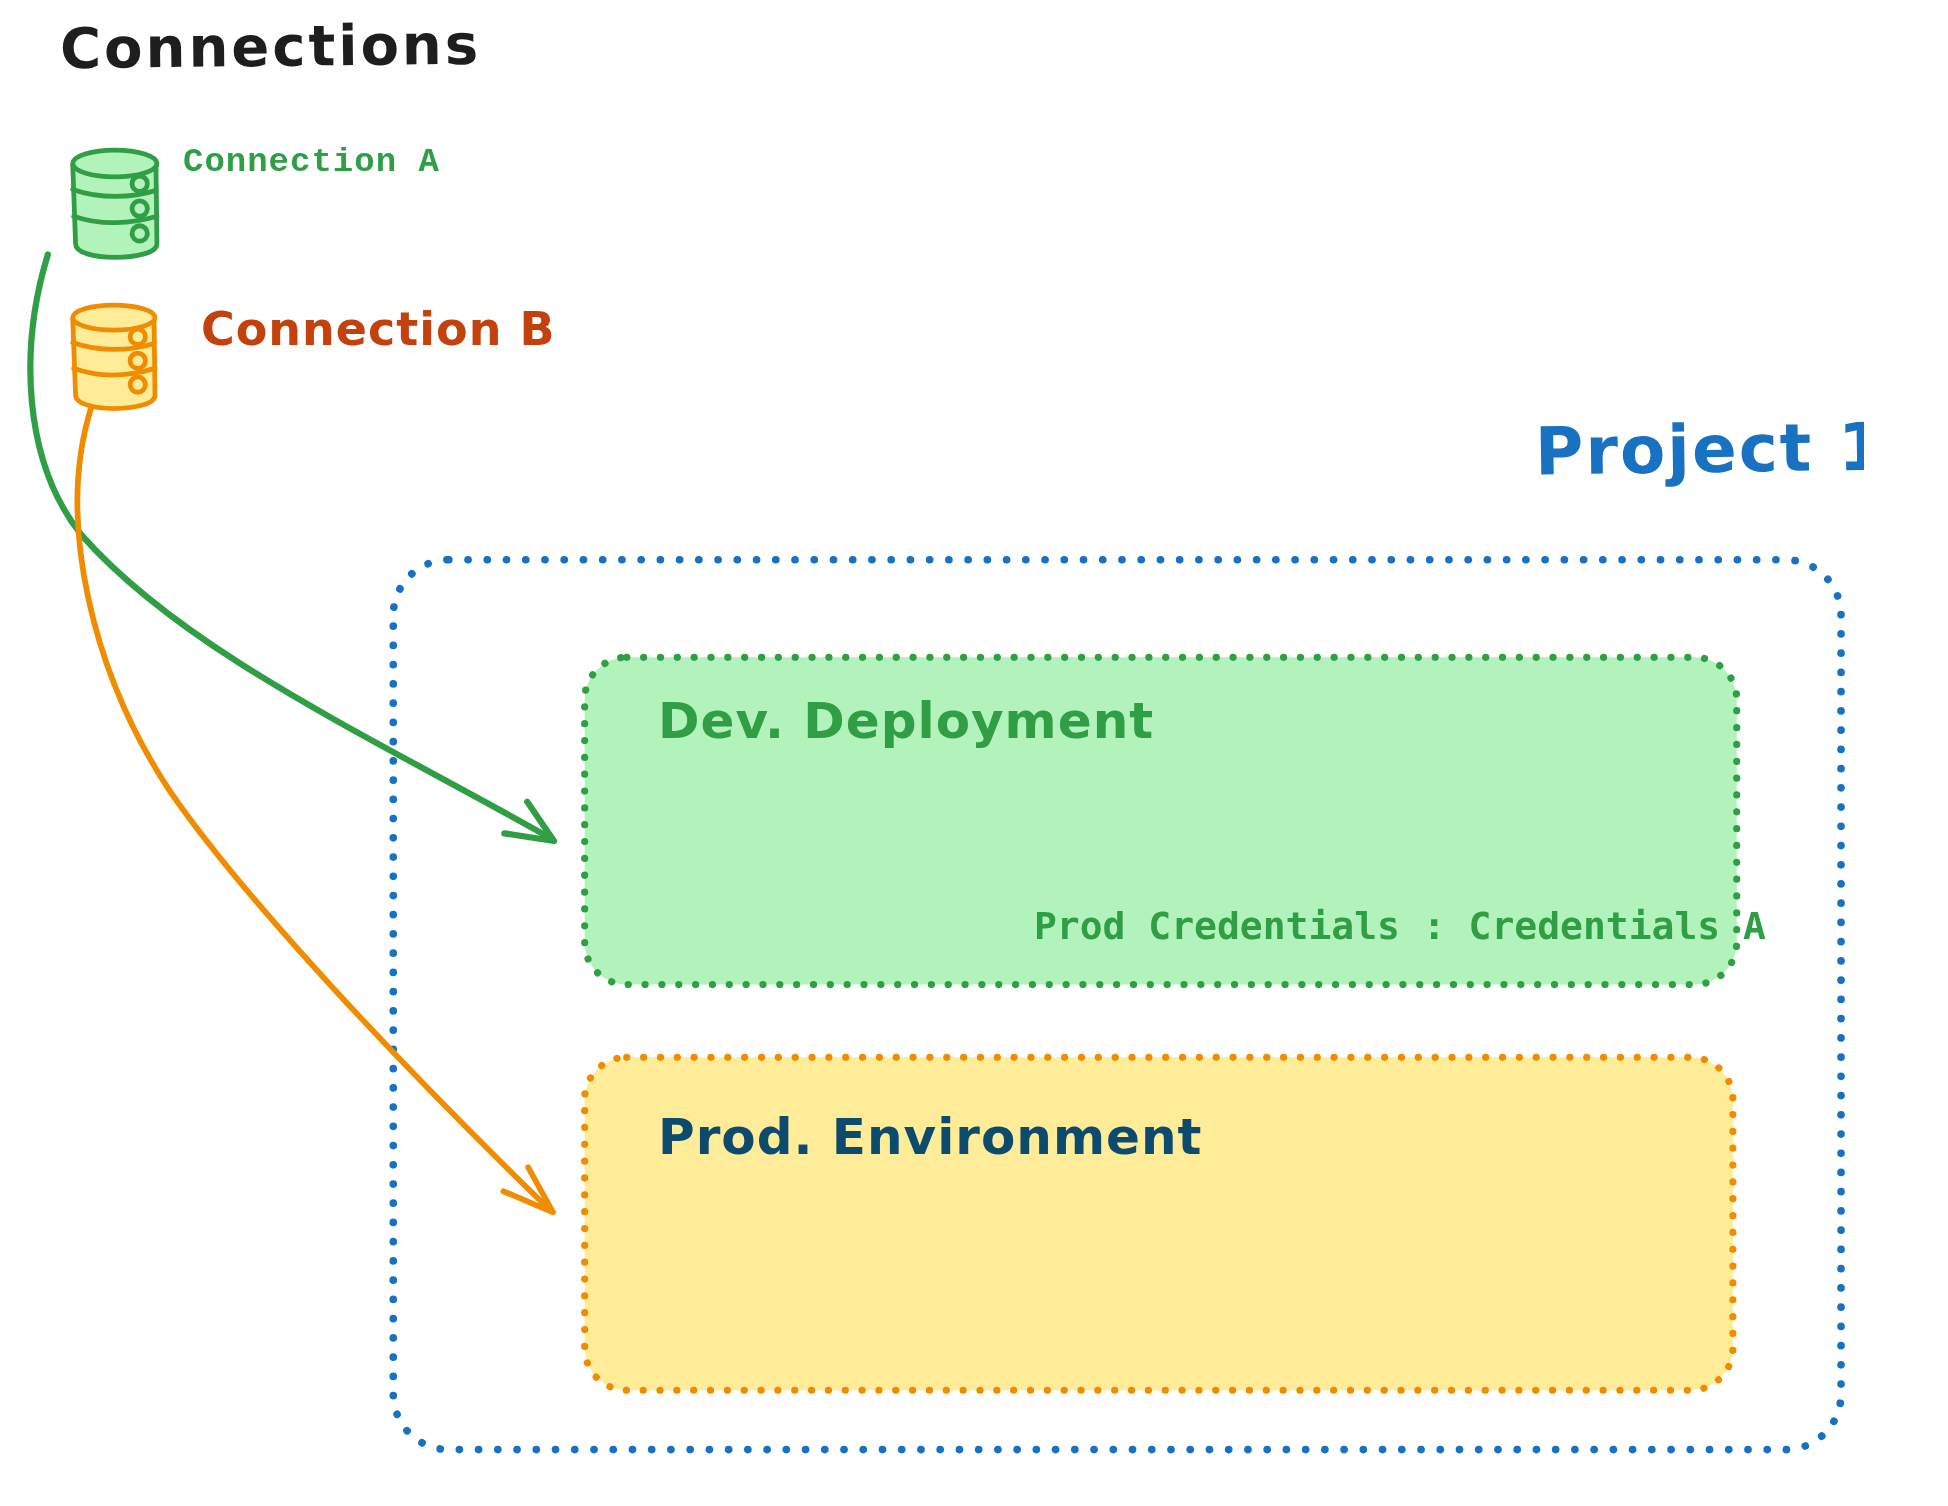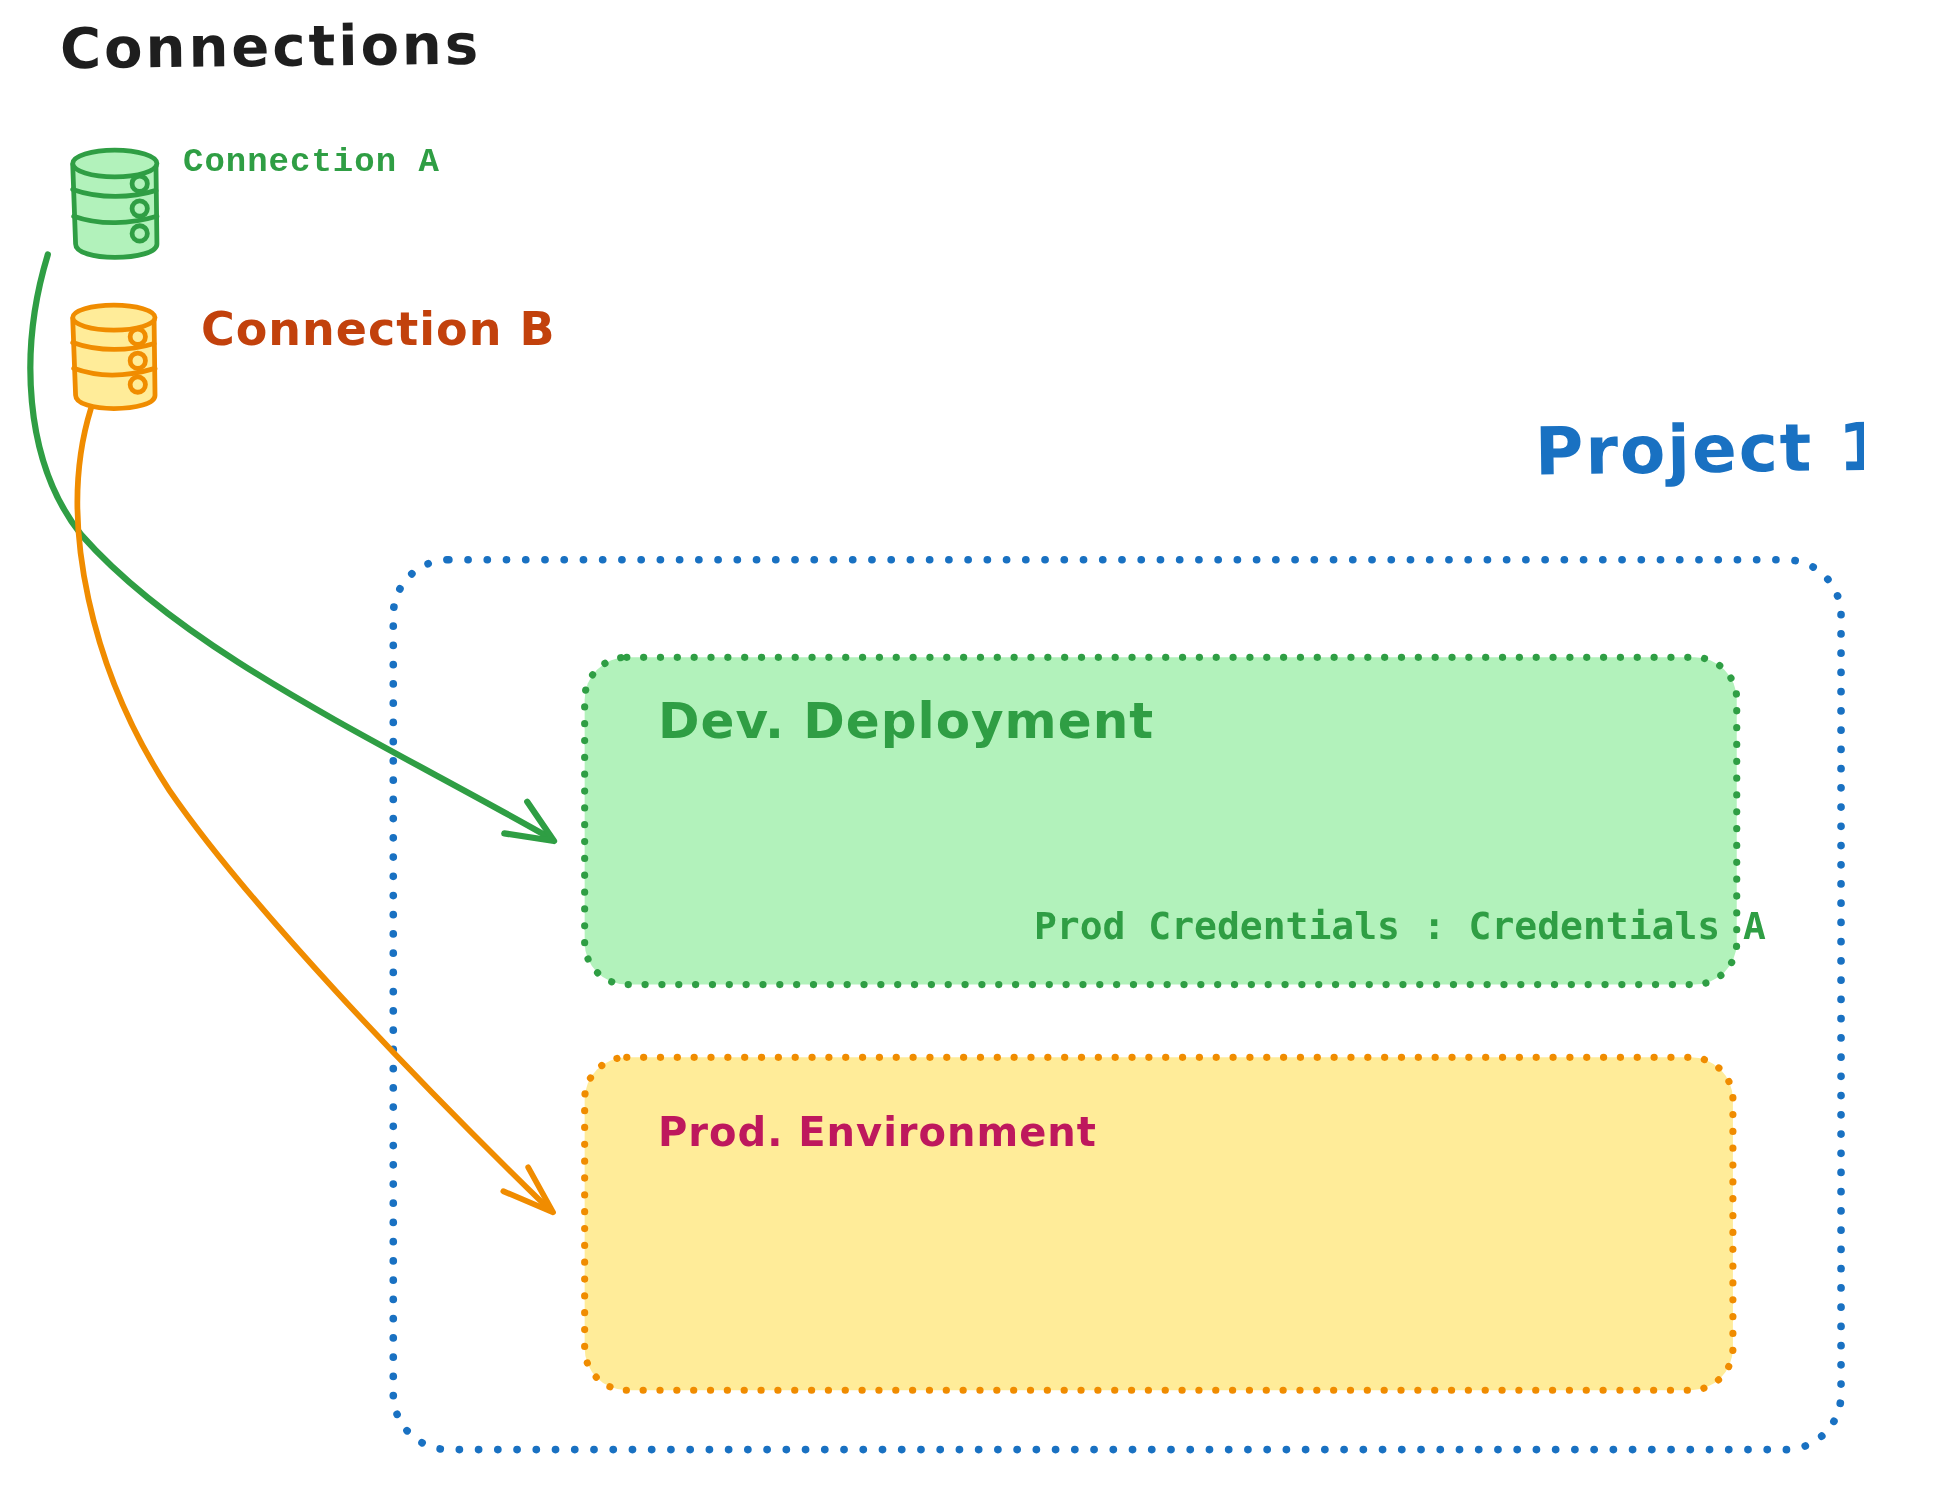--- a/index.html
+++ b/index.html
@@ -12,21 +12,21 @@
   }
   #shapes{position:absolute;left:0;top:0;width:100%;height:100%;}
   .txt{position:absolute;white-space:nowrap;line-height:1.1;}
   .hand{font-family:"DejaVu Sans", sans-serif;font-weight:700;letter-spacing:1px;}
   .mono{font-family:"DejaVu Sans Mono","Liberation Mono",monospace;font-weight:700;}
   #main-title{left:60px;top:16px;font-size:56px;color:#1e1e1e;letter-spacing:3px;transform:rotate(-0.6deg);}
   #conn-a-label{left:183px;top:144px;font-size:34px;color:#2f9e44;font-family:Liberation Mono, monospace;}
   #conn-b-label{left:183px;top:304px;font-size:46px;color:#c2410c;margin-left:18px;}
   #project-label{left:1535px;top:414px;font-size:66px;color:#1971c2;letter-spacing:2px;transform:rotate(-0.8deg);}
   #dev-title{left:658px;top:694px;font-size:50px;color:#2f9e44;}
-  #prod-title{left:658px;top:1110px;font-size:40px;color:#be185d;}
+  #prod-title{left:658px;top:1110px;font-size:50px;color:#0c4a6e;}
   #dev-creds{left:611px;top:906px;width:1155px;text-align:right;font-size:38px;color:#2f9e44;}
   #prod-creds{left:611px;top:1324px;width:1160px;text-align:right;font-size:38px;color:#f08c00;}
 </style>
 </head>
 <body>
 
 <div id="canvas">
 
   <svg id="shapes" viewBox="0 0 1948 1506">
 

